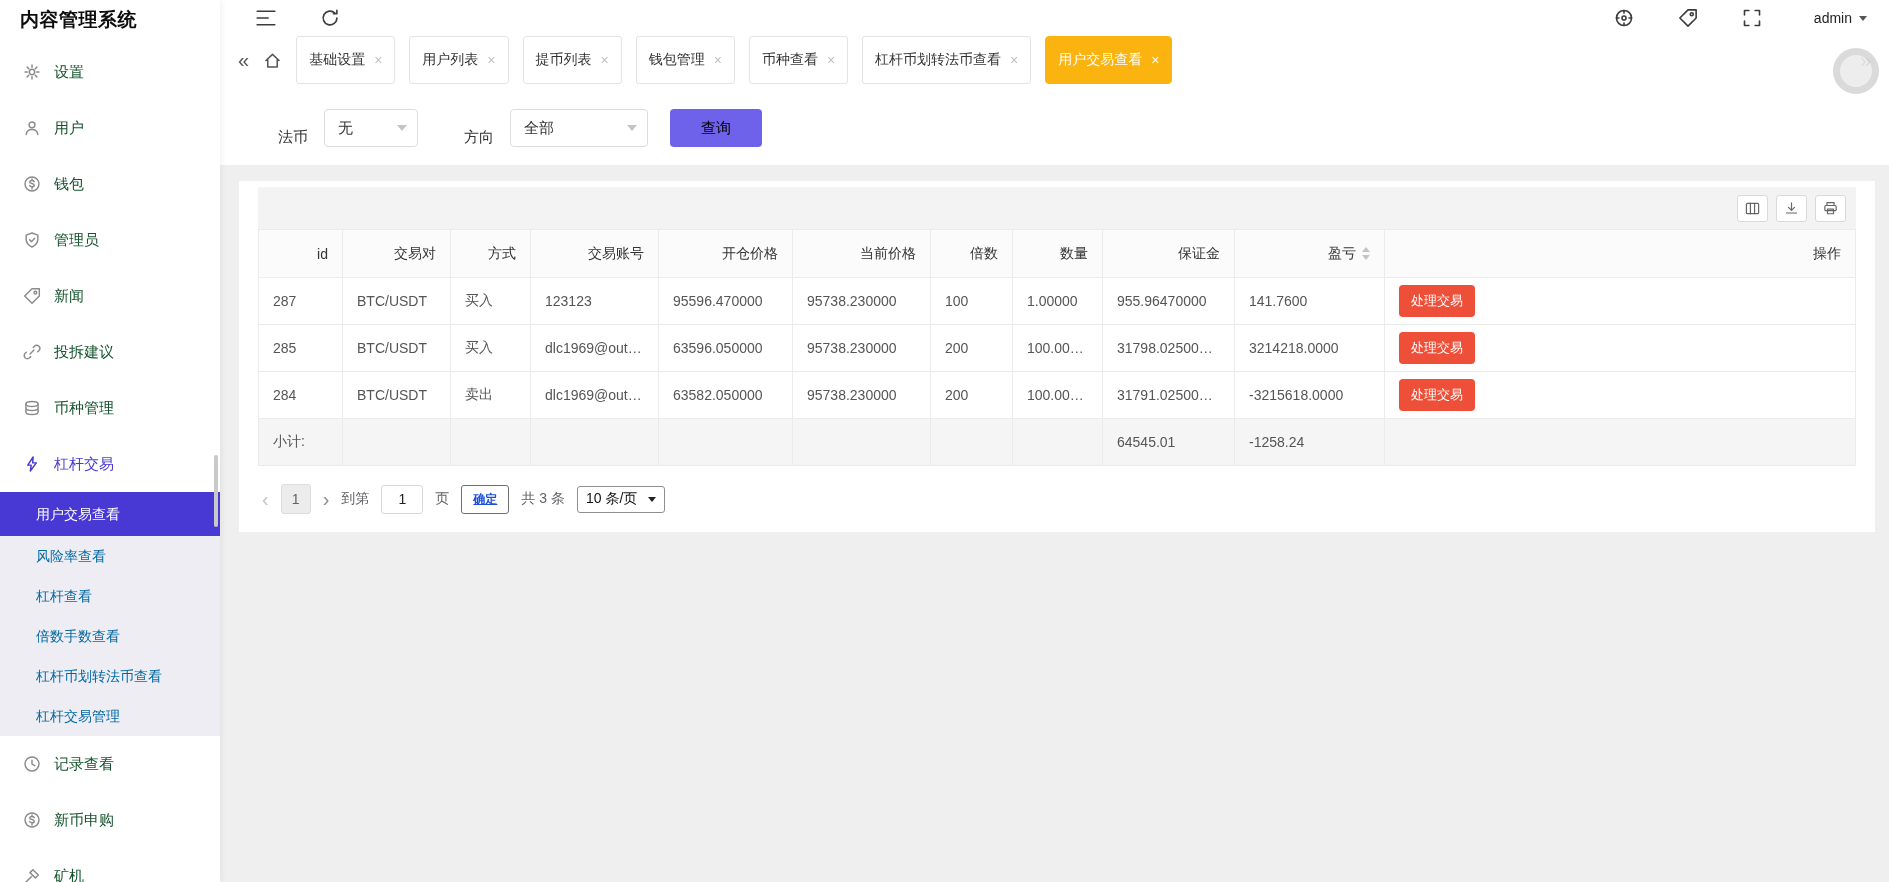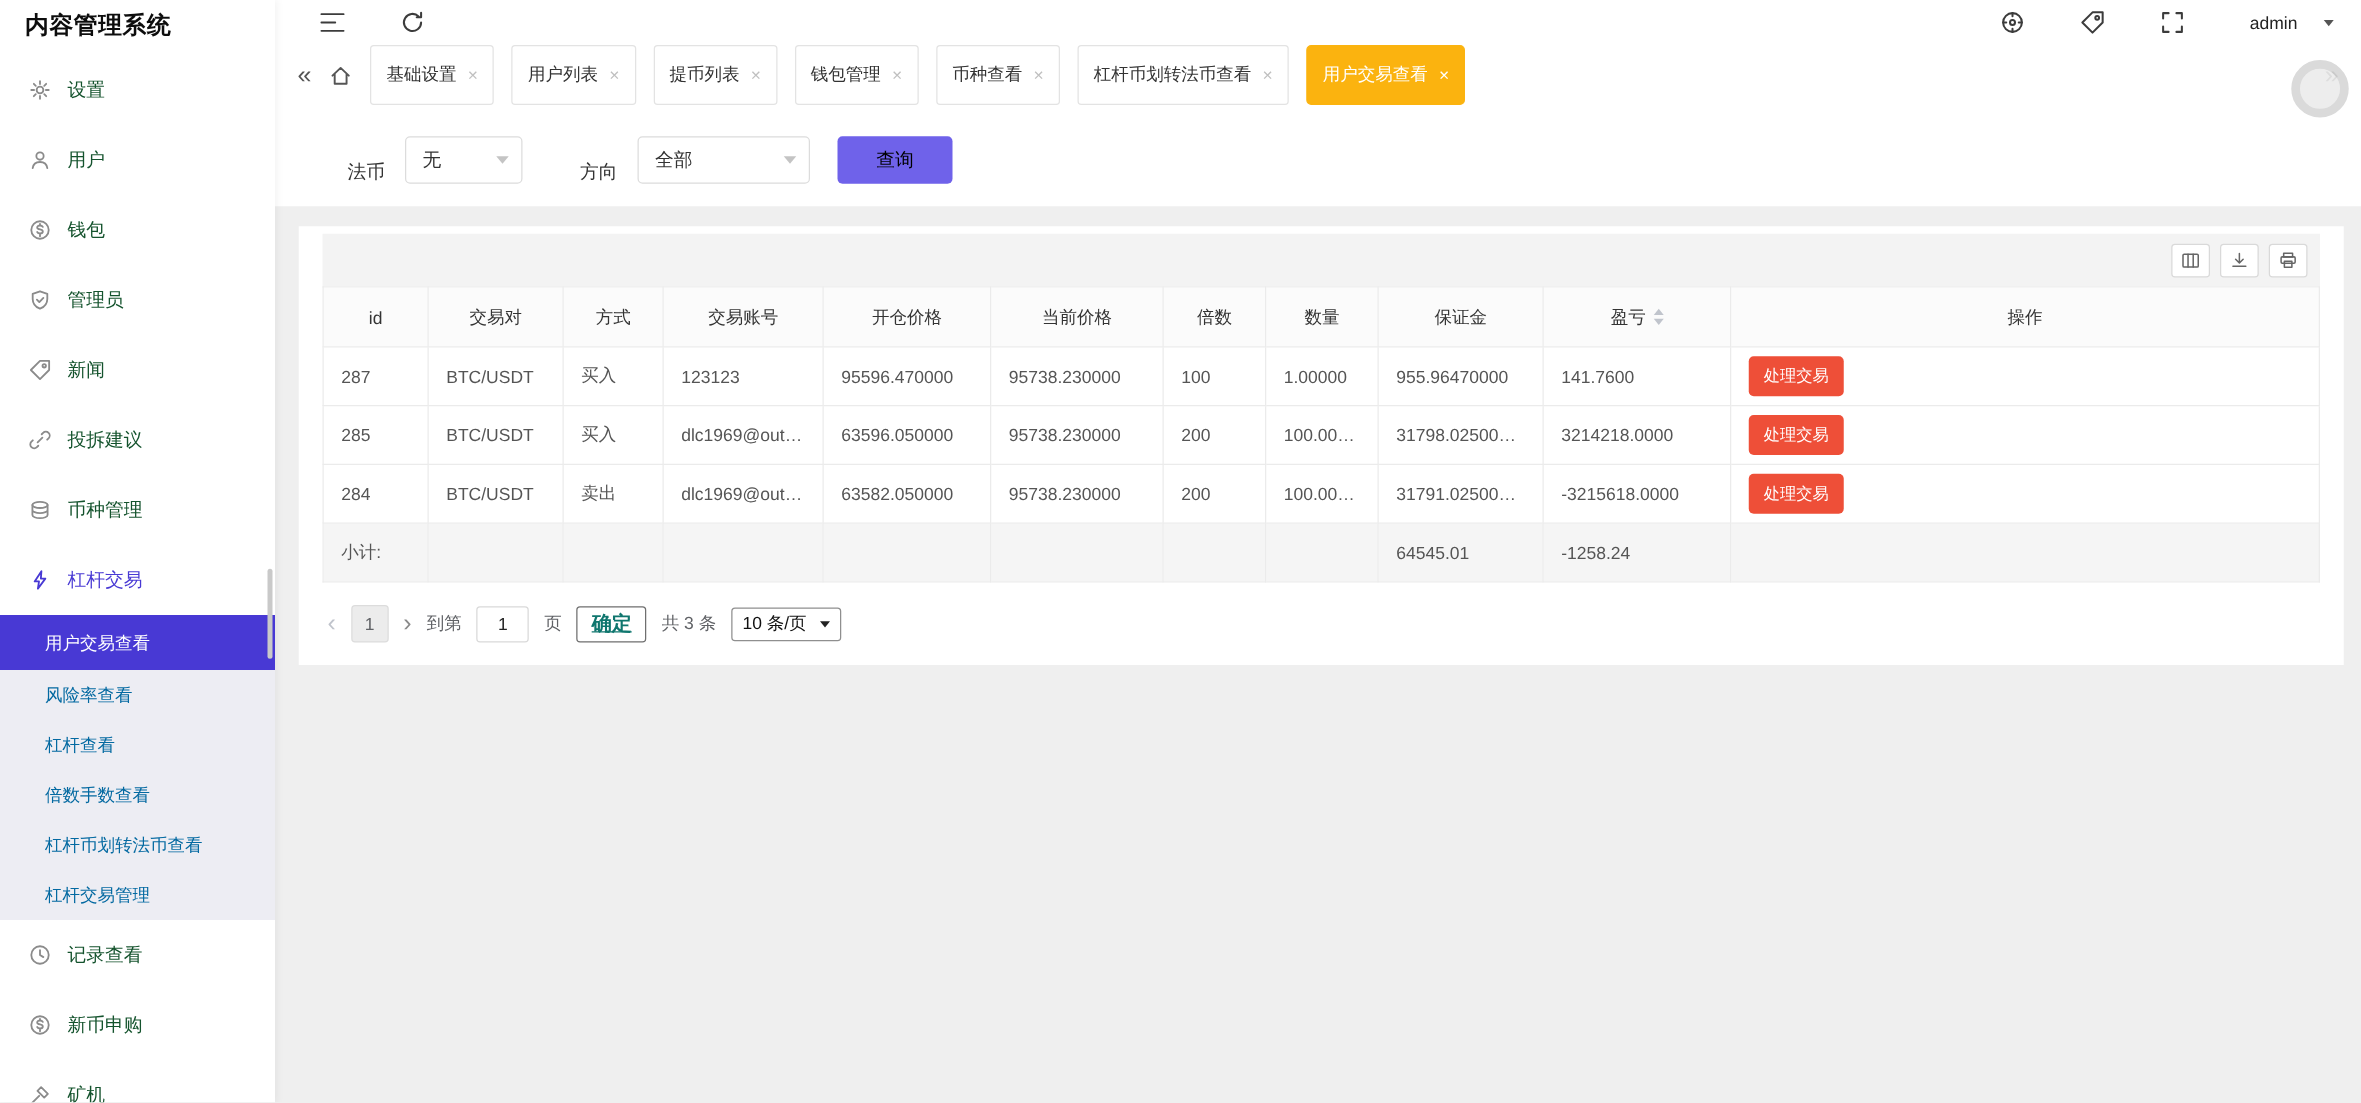--- a/index.html
+++ b/index.html
@@ -27,21 +27,21 @@
   .side-scrollbar { position:absolute; right:2px; top:455px; width:4px; height:72px; border-radius:2px; background:#c9c9c9; }
 
   
   .main { flex:1; display:flex; flex-direction:column; min-width:0; }
 
   
   .topbar { height:36px; background:#fff; display:flex; align-items:center; padding:0 22px 0 36px; gap:44px; }
   .icon-btn { width:20px; height:20px; color:#3c3c3c; cursor:pointer; display:inline-flex; }
   .icon-btn svg { width:100%; height:100%; }
   .topbar-right { margin-left:auto; display:flex; align-items:center; gap:44px; }
-  .user-box { display:flex; align-items:center; gap:21px; font-size:14px; color:#222; cursor:pointer; margin-left:8px;text-align:right; }
+  .user-box { display:flex; align-items:center; gap:7px; font-size:14px; color:#222; cursor:pointer; margin-left:8px;text-align:right; }
   .caret-down { width:0; height:0; border-left:4px solid transparent; border-right:4px solid transparent; border-top:5px solid #555; }
 
   
   .tabbar { height:48px; background:#fff; display:flex; align-items:center; padding:0 18px; gap:14px; position:relative; }
   .tab-scroll { font-size:20px; color:#555; cursor:pointer; line-height:1; user-select:none; }
   .tabs { display:flex; align-items:center; gap:14px; overflow:hidden; flex:1; }
   .tab { display:flex; align-items:center; height:48px; padding:0 12px; background:#fff;
          border:1px solid #e3e3e3; border-radius:3px; font-size:14px; color:#333; gap:9px;
          cursor:pointer; flex-shrink:0; }
   .tab-close { color:#c0c0c0; font-size:14px; line-height:1; }
@@ -70,41 +70,41 @@
                    gap:8px; padding:0 10px; }
   .tool-btn { width:31px; height:27px; background:#fff; border:1px solid #d9d9d9; border-radius:3px;
               display:flex; align-items:center; justify-content:center; color:#666; cursor:pointer; }
   .tool-btn span { width:15px; height:15px; display:inline-flex; }
   .tool-btn svg { width:100%; height:100%; }
 
   table { width:100%; border-collapse:collapse; table-layout:fixed; font-size:14px; }
   col.c1{width:84px} col.c2{width:108px} col.c3{width:80px} col.c4{width:128px}
   col.c5{width:134px} col.c6{width:138px} col.c7{width:82px} col.c8{width:90px}
   col.c9{width:132px} col.c10{width:150px}
-  thead th { height:48px; background:#fbfbfb; font-weight:400; color:#333; text-align:center;
+  thead th { height:48px; background:#fbfbfb; font-weight:400; color:#333; text-align:right;
              padding:0 14px; border:1px solid #ebebeb; white-space:nowrap; overflow:hidden; }
   tbody td { height:47px; color:#555; padding:0 14px; border:1px solid #ebebeb;
              white-space:nowrap; overflow:hidden; text-overflow:ellipsis; background:#fff; }
   tr.subtotal td { background:#f5f5f5; }
   .action-btn { background:#ee4f38; color:#fff; border:none; border-radius:4px; padding:7px 12px;
                 font-size:13px; cursor:pointer; font-family:inherit; }
   .sort { display:inline-flex; flex-direction:column; gap:3px; margin-left:6px; vertical-align:middle; cursor:pointer; }
   .sort .up { width:0; height:0; border-left:4px solid transparent; border-right:4px solid transparent; border-bottom:5px solid #c0c4cc; }
   .sort .down { width:0; height:0; border-left:4px solid transparent; border-right:4px solid transparent; border-top:5px solid #c0c4cc; }
 
   
   .pagination { display:flex; align-items:center; gap:12px; padding:18px 4px 8px; font-size:14px; color:#606266; }
   .pg-prev { color:#c0c4cc; font-size:20px; line-height:1; cursor:default; }
   .pg-num { min-width:30px; height:30px; display:flex; align-items:center; justify-content:center;
             background:#ececec; border:1px solid #dcdcdc; border-radius:3px; color:#606266; cursor:pointer; }
   .pg-next { color:#8a8a8a; font-size:20px; line-height:1; cursor:pointer; }
   .goto-input { width:42px; height:29px; border:1px solid #d9d9d9; border-radius:3px; text-align:center;
                 font-size:14px; color:#222; font-family:inherit; }
   .confirm-btn { height:29px; padding:0 11px; background:#fff; border:1px solid #6f6f6f; border-radius:3px;
-                 font-size:16px; font-weight:700; color:#0f766e; cursor:pointer; font-family:inherit;text-decoration:underline; }
+                 font-size:12px; font-weight:700; color:#1d4ed8; cursor:pointer; font-family:inherit;text-decoration:underline; }
   .size-select { height:27px; display:flex; align-items:center; gap:11px; border:1px solid #8f8f8f;
                  border-radius:3px; padding:0 8px; background:#fff; color:#111; cursor:pointer; font-size:14px; }
   .size-caret { width:0; height:0; border-left:4px solid transparent; border-right:4px solid transparent; border-top:5px solid #222; }
 </style>
 </head>
 <body>
 
 <div class="app">
 
   <aside class="sidebar">

